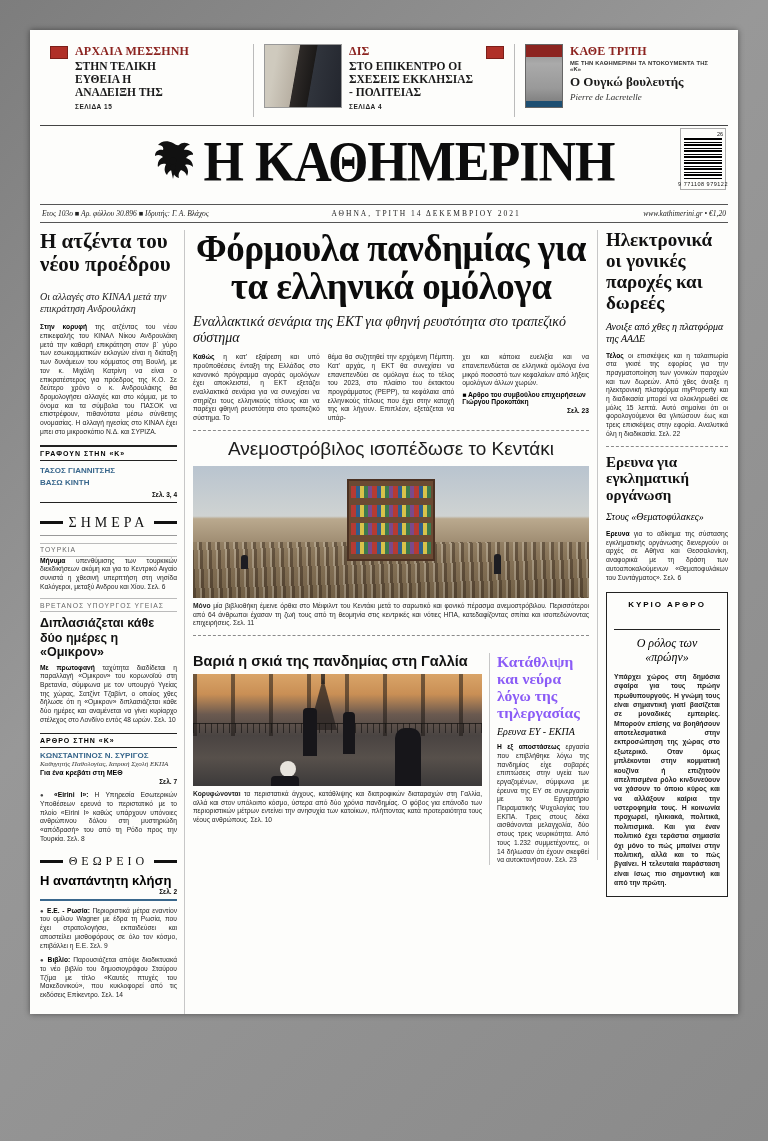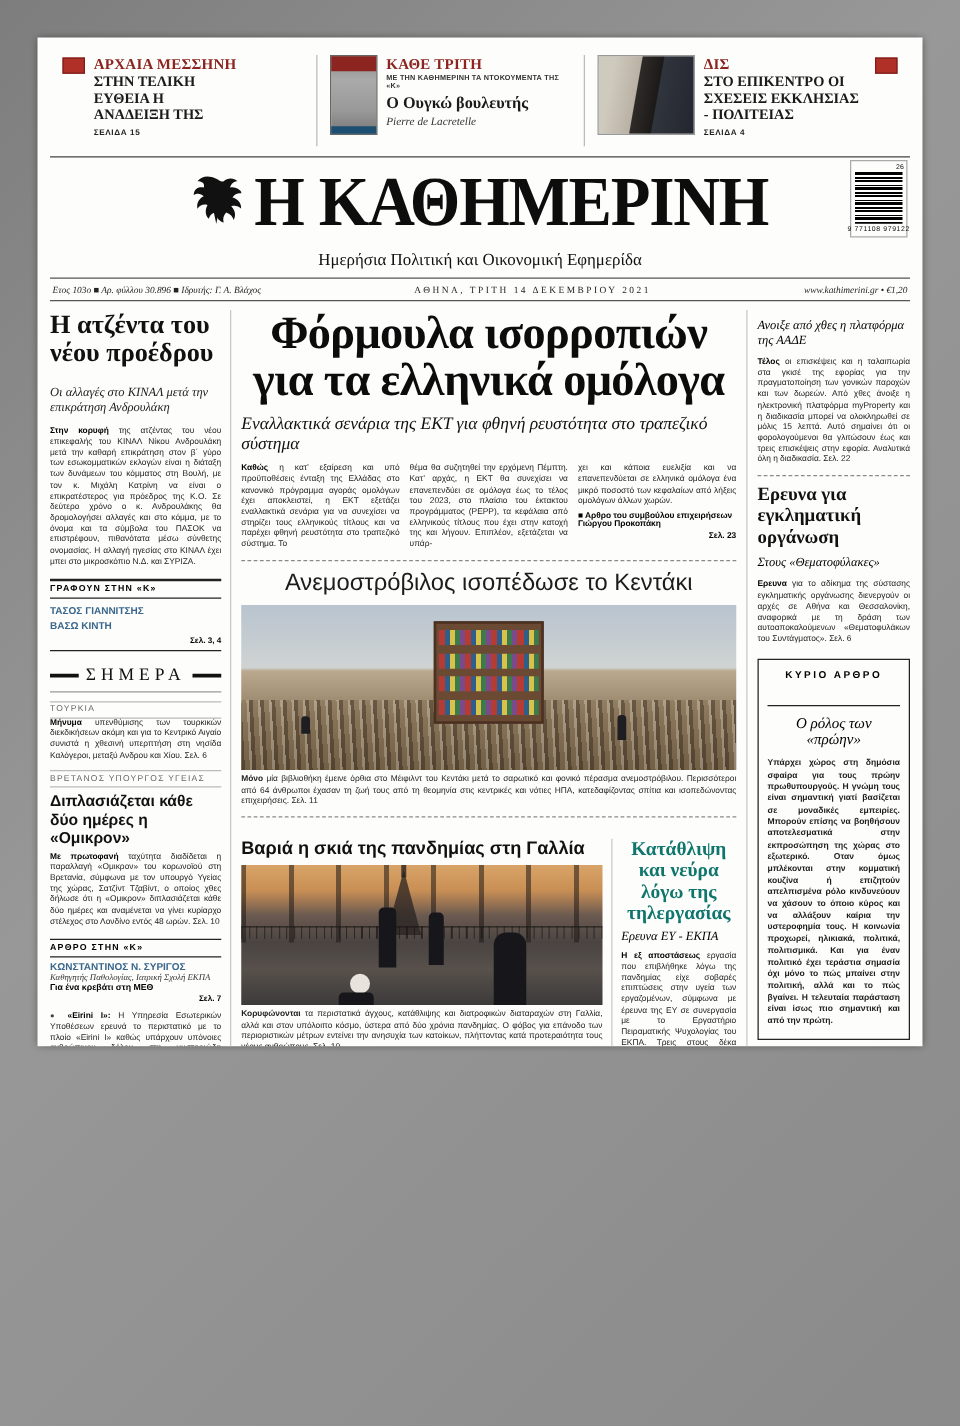--- a/index.html
+++ b/index.html
@@ -1,18 +1,18 @@
 <!DOCTYPE html>
 <html><head>
 <meta charset="utf-8">
 <style>
   * { margin:0; padding:0; box-sizing:border-box; }
   html,body { width:768px; height:1141px; background:#8d8d8d; font-family:"Liberation Sans",sans-serif; }
   .frame { position:relative; width:768px; height:1141px; background:linear-gradient(135deg,#7d7d7d,#989898 40%,#8a8a8a); }
-  .page { position:absolute; left:30px; top:30px; width:708px; height:807px; background:#fdfdfb; box-shadow:0 0 6px rgba(0,0,0,.45); overflow:hidden; padding:10px 10px 0 10px; }
+  .page { position:absolute; left:30px; top:30px; width:708px; height:984px; background:#fdfdfb; box-shadow:0 0 6px rgba(0,0,0,.45); overflow:hidden; padding:10px 10px 0 10px; }
 
   
   .teasers { display:flex; align-items:stretch; border-bottom:1.5px solid #444; padding:4px 0 8px 0; height:86px; }
   .teaser { display:flex; gap:7px; padding:0 10px; flex:1; }
   .teaser + .teaser { border-left:1px solid #bbb; }
   .chip { width:18px; height:13px; background:#b03028; border:1px solid #7c1f1a; flex:none; margin-top:2px; }
   .kicker-red { color:#8c2420; font-family:"Liberation Serif",serif; font-weight:bold; font-size:12px; letter-spacing:.2px; }
   .teaser-title { font-family:"Liberation Serif",serif; font-weight:bold; font-size:11.5px; line-height:1.15; color:#1a1a1a; margin-top:1px; }
   .teaser-page { font-size:6.5px; font-weight:bold; color:#222; margin-top:3px; letter-spacing:.5px; }
   .teaser-sub { font-size:5.8px; color:#333; font-weight:bold; margin-top:1px; letter-spacing:.2px; }
@@ -88,21 +88,21 @@
   .mid-left { width:296px; flex:none; padding-right:7px; }
   .mid-right { flex:1; padding-left:7px; }
   .france-title { font-size:14.5px; font-weight:bold; color:#111; margin-bottom:5px; }
   .ph-france { height:112px; background:linear-gradient(#d9a468 0%,#c98f55 18%,#6b5a50 36%,#4a4442 55%,#57504b 75%,#3c3a3a 100%); }
   .eiffel { position:absolute; left:40%; top:4%; width:0; height:0; border-left:14px solid transparent; border-right:14px solid transparent; border-bottom:52px solid rgba(40,35,33,.75); }
   .eiffel:after{ content:""; position:absolute; left:-2px; top:-8px; width:4px; height:14px; background:rgba(40,35,33,.8); }
   .fence { position:absolute; top:44%; left:0; right:0; height:10px; background:repeating-linear-gradient(90deg,rgba(25,22,20,.7) 0 1px,transparent 1px 6px); border-top:1px solid rgba(25,22,20,.8); }
   .trees { position:absolute; top:0; left:0; right:0; height:55%; background:repeating-linear-gradient(90deg,rgba(30,25,22,.55) 0 4px,transparent 4px 38px); }
   .pfig { position:absolute; background:#17161a; border-radius:4px 4px 0 0; }
   .bobble { position:absolute; width:16px; height:16px; background:#e8e4dd; border-radius:50%; }
-  .tele-title { font-family:"Liberation Serif",serif; font-weight:bold; font-size:15.5px; line-height:1.1; color:#0f766e;text-align:center; }
+  .tele-title { font-family:"Liberation Serif",serif; font-weight:bold; font-size:15.5px; line-height:1.1; color:#8b5cf6; }
   .tele-deck { font-family:"Liberation Serif",serif; font-style:italic; font-size:10px; margin:5px 0 6px; }
 
   
   .rr-title { font-family:"Liberation Serif",serif; font-weight:bold; font-size:19px; line-height:1.1; color:#111; }
   .rr-deck { font-family:"Liberation Serif",serif; font-style:italic; font-size:10px; line-height:1.2; margin:7px 0 7px; }
   .rr-title2 { font-family:"Liberation Serif",serif; font-weight:bold; font-size:15px; line-height:1.12; color:#111; }
   .kyrio { border:1px solid #222; margin-top:10px; padding:7px 7px 9px; }
   .kyrio-h { text-align:center; font-size:8px; font-weight:bold; letter-spacing:2px; border-bottom:1px solid #222; padding-bottom:20px; }
   .kyrio-title { font-family:"Liberation Serif",serif; font-style:italic; font-size:12px; text-align:center; line-height:1.15; margin:7px 0 7px; }
   .kyrio-body { font-size:6.8px; font-weight:600; line-height:1.38; text-align:justify; color:#1c1c1c; }
@@ -116,53 +116,52 @@
   <div class="teasers">
     <div class="teaser">
       <div class="chip"></div>
       <div>
         <div class="kicker-red">ΑΡΧΑΙΑ ΜΕΣΣΗΝΗ</div>
         <div class="teaser-title" style="width:110px">ΣΤΗΝ ΤΕΛΙΚΗ ΕΥΘΕΙΑ Η ΑΝΑΔΕΙΞΗ ΤΗΣ</div>
         <div class="teaser-page">ΣΕΛΙΔΑ 15</div>
       </div>
     </div>
     <div class="teaser">
+      <div class="tphoto"></div>
+      <div>
+        <div class="kicker-red">ΔΙΣ</div>
+        <div class="teaser-title" style="width:130px">ΣΤΟ ΕΠΙΚΕΝΤΡΟ ΟΙ ΣΧΕΣΕΙΣ ΕΚΚΛΗΣΙΑΣ - ΠΟΛΙΤΕΙΑΣ</div>
+        <div class="teaser-page">ΣΕΛΙΔΑ 4</div>
+      </div>
+      <div class="chip"></div>
+    </div>
+    <div class="teaser">
       <div class="book"></div>
       <div>
         <div class="kicker-red">ΚΑΘΕ ΤΡΙΤΗ</div>
         <div class="teaser-sub">ΜΕ ΤΗΝ ΚΑΘΗΜΕΡΙΝΗ ΤΑ ΝΤΟΚΟΥΜΕΝΤΑ ΤΗΣ «Κ»</div>
         <div class="teaser-title" style="font-size:13px;margin-top:3px">Ο Ουγκώ βουλευτής</div>
         <div class="serif-it" style="font-size:9px;color:#333;margin-top:2px">Pierre de Lacretelle</div>
       </div>
-    </div>
-    <div class="teaser">
-      <div class="tphoto"></div>
-      <div>
-        <div class="kicker-red">ΔΙΣ</div>
-        <div class="teaser-title" style="width:130px">ΣΤΟ ΕΠΙΚΕΝΤΡΟ ΟΙ ΣΧΕΣΕΙΣ ΕΚΚΛΗΣΙΑΣ - ΠΟΛΙΤΕΙΑΣ</div>
-        <div class="teaser-page">ΣΕΛΙΔΑ 4</div>
-      </div>
-      <div class="chip"></div>
     </div>
   </div>
 
   <div class="masthead">
     <svg class="eagle" viewBox="0 0 40 46">
       <path d="M20 4 C14 1 8 2 5 6 c4 0 6 2 5 5 C6 10 2 12 2 17 c3-2 6-1 8 1 -4 2-6 6-5 10 2-3 5-4 8-3 -2 4-2 8 1 11 1-3 3-5 6-5 0 4 2 7 6 8 -1-3 0-6 2-8 3 1 5 3 6 6 2-4 1-8-2-11 3-1 6 0 8 2 0-5-3-8-7-9 2-3 5-4 8-3 -2-4-6-6-10-5 1-3 3-5 6-5 -3-3-8-3-11 0 C24 7 22 5 20 4 Z" fill="#111"></path>
       <circle cx="20" cy="22" r="3.5" fill="#111"></circle>
       <path d="M17 26 h6 l-3 14 z" fill="#111"></path>
     </svg>
     <div class="mast-title">Η ΚΑΘΗΜΕΡΙΝΗ</div>
     <div class="barcode-wrap">
       <div class="barcode-top">26</div>
       <div class="barcode"></div>
       <div class="barcode-num">9 771108 979122</div>
     </div>
   </div>
-  <div class="mast-sub">Ημερήσια Πολιτική και Οικονομική Εφημερίδα</div>
 
   <div class="dateline">
     <span class="it">Ετος 103ο ■ Αρ. φύλλου 30.896 ■ Ιδρυτής: Γ. Α. Βλάχος</span>
     <span class="mid">ΑΘΗΝΑ, ΤΡΙΤΗ 14 ΔΕΚΕΜΒΡΙΟΥ 2021</span>
     <span class="it">www.kathimerini.gr • €1,20</span>
   </div>
 
   <div class="grid">
 
     <div class="rail-l">
@@ -209,21 +208,21 @@
       <div class="theoreio-title">Η αναπάντητη κλήση</div>
       <div class="theo-page">Σελ. 2</div>
 
       <p class="body bullet"><span class="dot">●</span> <b>Ε.Ε. - Ρωσία:</b> <span>Περιοριστικά μέτρα εναντίον του ομίλου Wagner με έδρα τη Ρωσία, που έχει στρατολογήσει, εκπαιδεύσει και αποστείλει μισθοφόρους σε όλο τον κόσμο, επιβάλλει η Ε.Ε. Σελ. 9</span></p>
       <p class="body bullet"><span class="dot">●</span> <b>Βιβλίο:</b> <span>Παρουσιάζεται απόψε διαδικτυακά το νέο βιβλίο του δημοσιογράφου Σταύρου Τζίμα με τίτλο «Καυτές πτυχές του Μακεδονικού», που κυκλοφορεί από τις εκδόσεις Επίκεντρο. Σελ. 14</span></p>
     </div>
 
     <div class="vr"></div>
 
     <div class="center">
-      <div class="lead-title">Φόρμουλα ισορροπιών για τα ελληνικά ομόλογα</div>
+      <div class="lead-title">Φόρμουλα πανδημίας για τα ελληνικά ομόλογα</div>
       <div class="lead-deck">Εναλλακτικά σενάρια της ΕΚΤ για φθηνή ρευστότητα στο τραπεζικό σύστημα</div>
       <div class="cols3">
         <p class="body c"><b>Καθώς</b> <span>η κατ’ εξαίρεση και υπό προϋποθέσεις ένταξη της Ελλάδας στο κανονικό πρόγραμμα αγοράς ομολόγων έχει αποκλειστεί, η ΕΚΤ εξετάζει εναλλακτικά σενάρια για να συνεχίσει να στηρίζει τους ελληνικούς τίτλους και να παρέχει φθηνή ρευστότητα στο τραπεζικό σύστημα. Το</span></p>
         <p class="body c">θέμα θα συζητηθεί την ερχόμενη Πέμπτη. Κατ’ αρχάς, η ΕΚΤ θα συνεχίσει να επανεπενδύει σε ομόλογα έως το τέλος του 2023, στο πλαίσιο του έκτακτου προγράμματος (PEPP), τα κεφάλαια από ελληνικούς τίτλους που έχει στην κατοχή της και λήγουν. Επιπλέον, εξετάζεται να υπάρ-</p>
         <div class="c">
           <p class="body">χει και κάποια ευελιξία και να επανεπενδύεται σε ελληνικά ομόλογα ένα μικρό ποσοστό των κεφαλαίων από λήξεις ομολόγων άλλων χωρών.</p>
           <div class="note">■ Αρθρο του συμβούλου επιχειρήσεων Γιώργου Προκοπάκη</div>
           <div class="note-page">Σελ. 23</div>
         </div>
       </div>
@@ -265,20 +264,21 @@
           <div class="tele-title">Κατάθλιψη και νεύρα λόγω της τηλεργασίας</div>
           <div class="tele-deck">Ερευνα ΕΥ - ΕΚΠΑ</div>
           <p class="body"><b>Η εξ αποστάσεως</b> <span>εργασία που επιβλήθηκε λόγω της πανδημίας είχε σοβαρές επιπτώσεις στην υγεία των εργαζομένων, σύμφωνα με έρευνα της ΕΥ σε συνεργασία με το Εργαστήριο Πειραματικής Ψυχολογίας του ΕΚΠΑ. Τρεις στους δέκα αισθάνονται μελαγχολία, δύο στους τρεις νευρικότητα. Από τους 1.232 συμμετέχοντες, οι 14 δήλωσαν ότι έχουν σκεφθεί να αυτοκτονήσουν. Σελ. 23</span></p>
         </div>
       </div>
     </div>
 
     <div class="vr" style="height:630px"></div>
 
     <div class="rail-r">
+      <div class="rr-title">Ηλεκτρονικά οι γονικές παροχές και δωρεές</div>
       <div class="rr-deck">Ανοιξε από χθες η πλατφόρμα της ΑΑΔΕ</div>
       <p class="body"><b>Τέλος</b> <span>οι επισκέψεις και η ταλαιπωρία στα γκισέ της εφορίας για την πραγματοποίηση των γονικών παροχών και των δωρεών. Από χθες άνοιξε η ηλεκτρονική πλατφόρμα myProperty και η διαδικασία μπορεί να ολοκληρωθεί σε μόλις 15 λεπτά. Αυτό σημαίνει ότι οι φορολογούμενοι θα γλιτώσουν έως και τρεις επισκέψεις στην εφορία. Αναλυτικά όλη η διαδικασία. Σελ. 22</span></p>
 
       <div class="dashed"></div>
 
       <div class="rr-title2">Ερευνα για εγκληματική οργάνωση</div>
       <div class="rr-deck">Στους «Θεματοφύλακες»</div>
       <p class="body"><b>Ερευνα</b> <span>για το αδίκημα της σύστασης εγκληματικής οργάνωσης διενεργούν οι αρχές σε Αθήνα και Θεσσαλονίκη, αναφορικά με τη δράση των αυτοαποκαλούμενων «Θεματοφυλάκων του Συντάγματος». Σελ. 6</span></p>
 
       <div class="kyrio">

